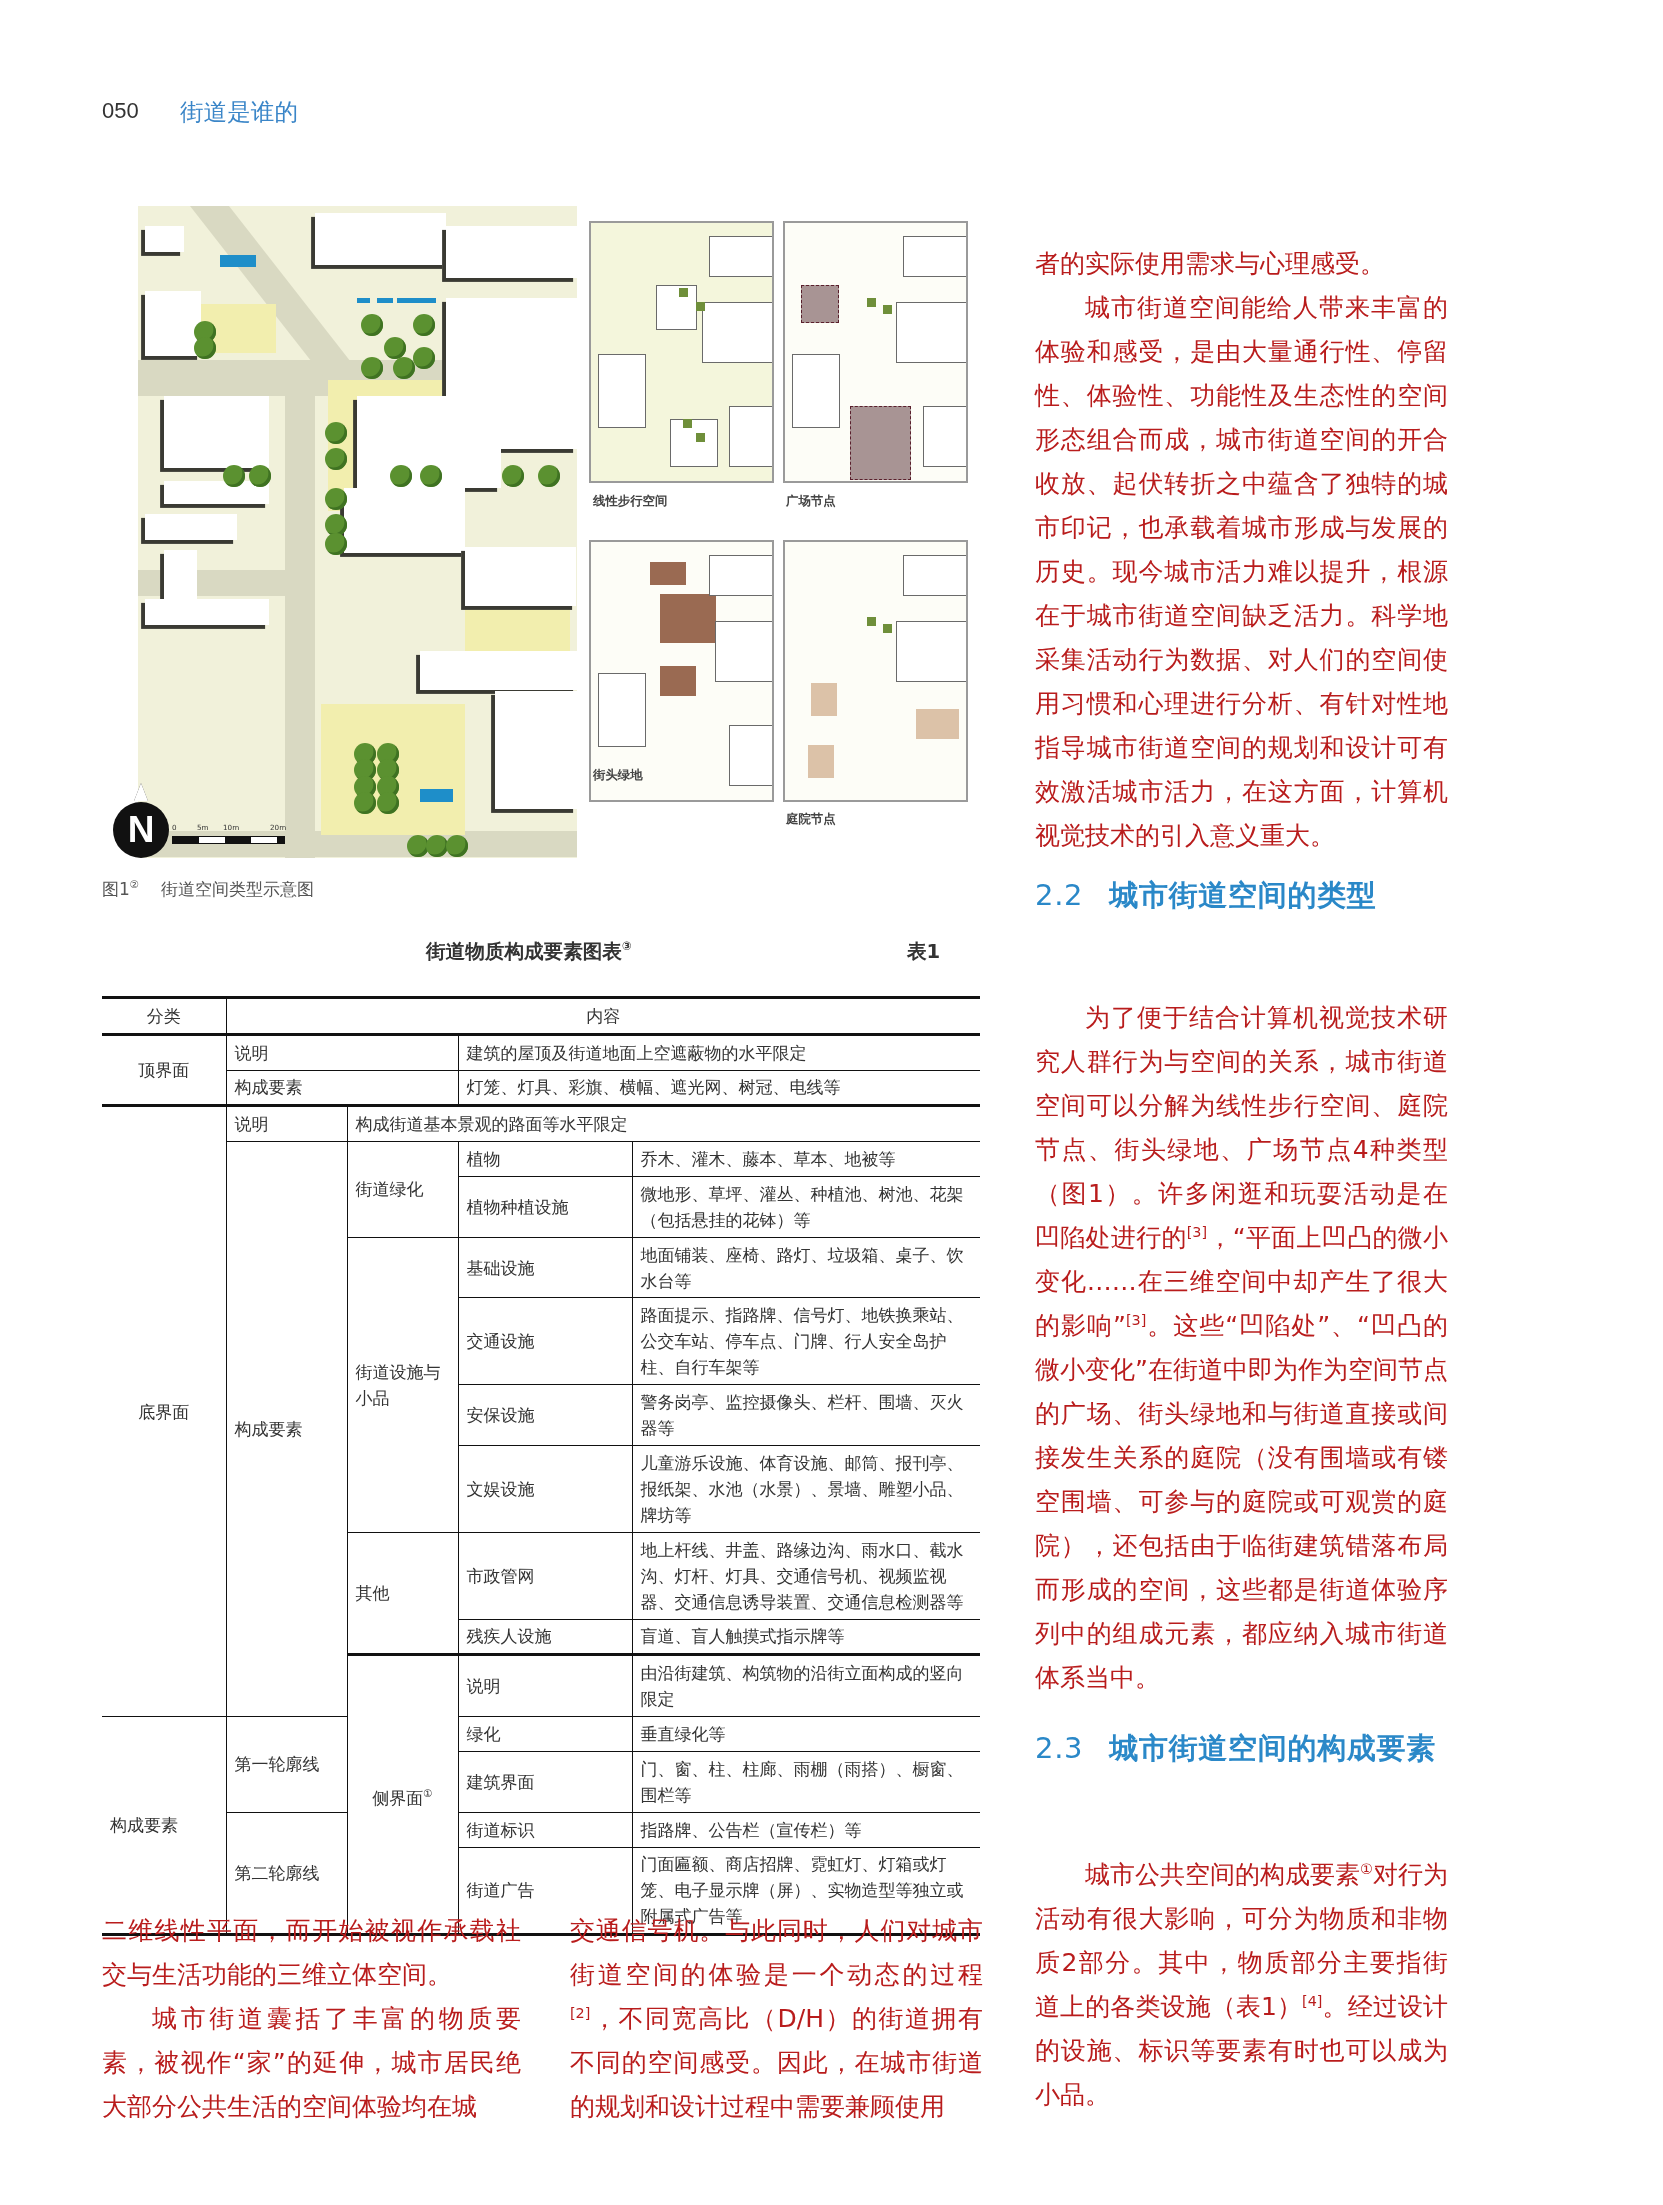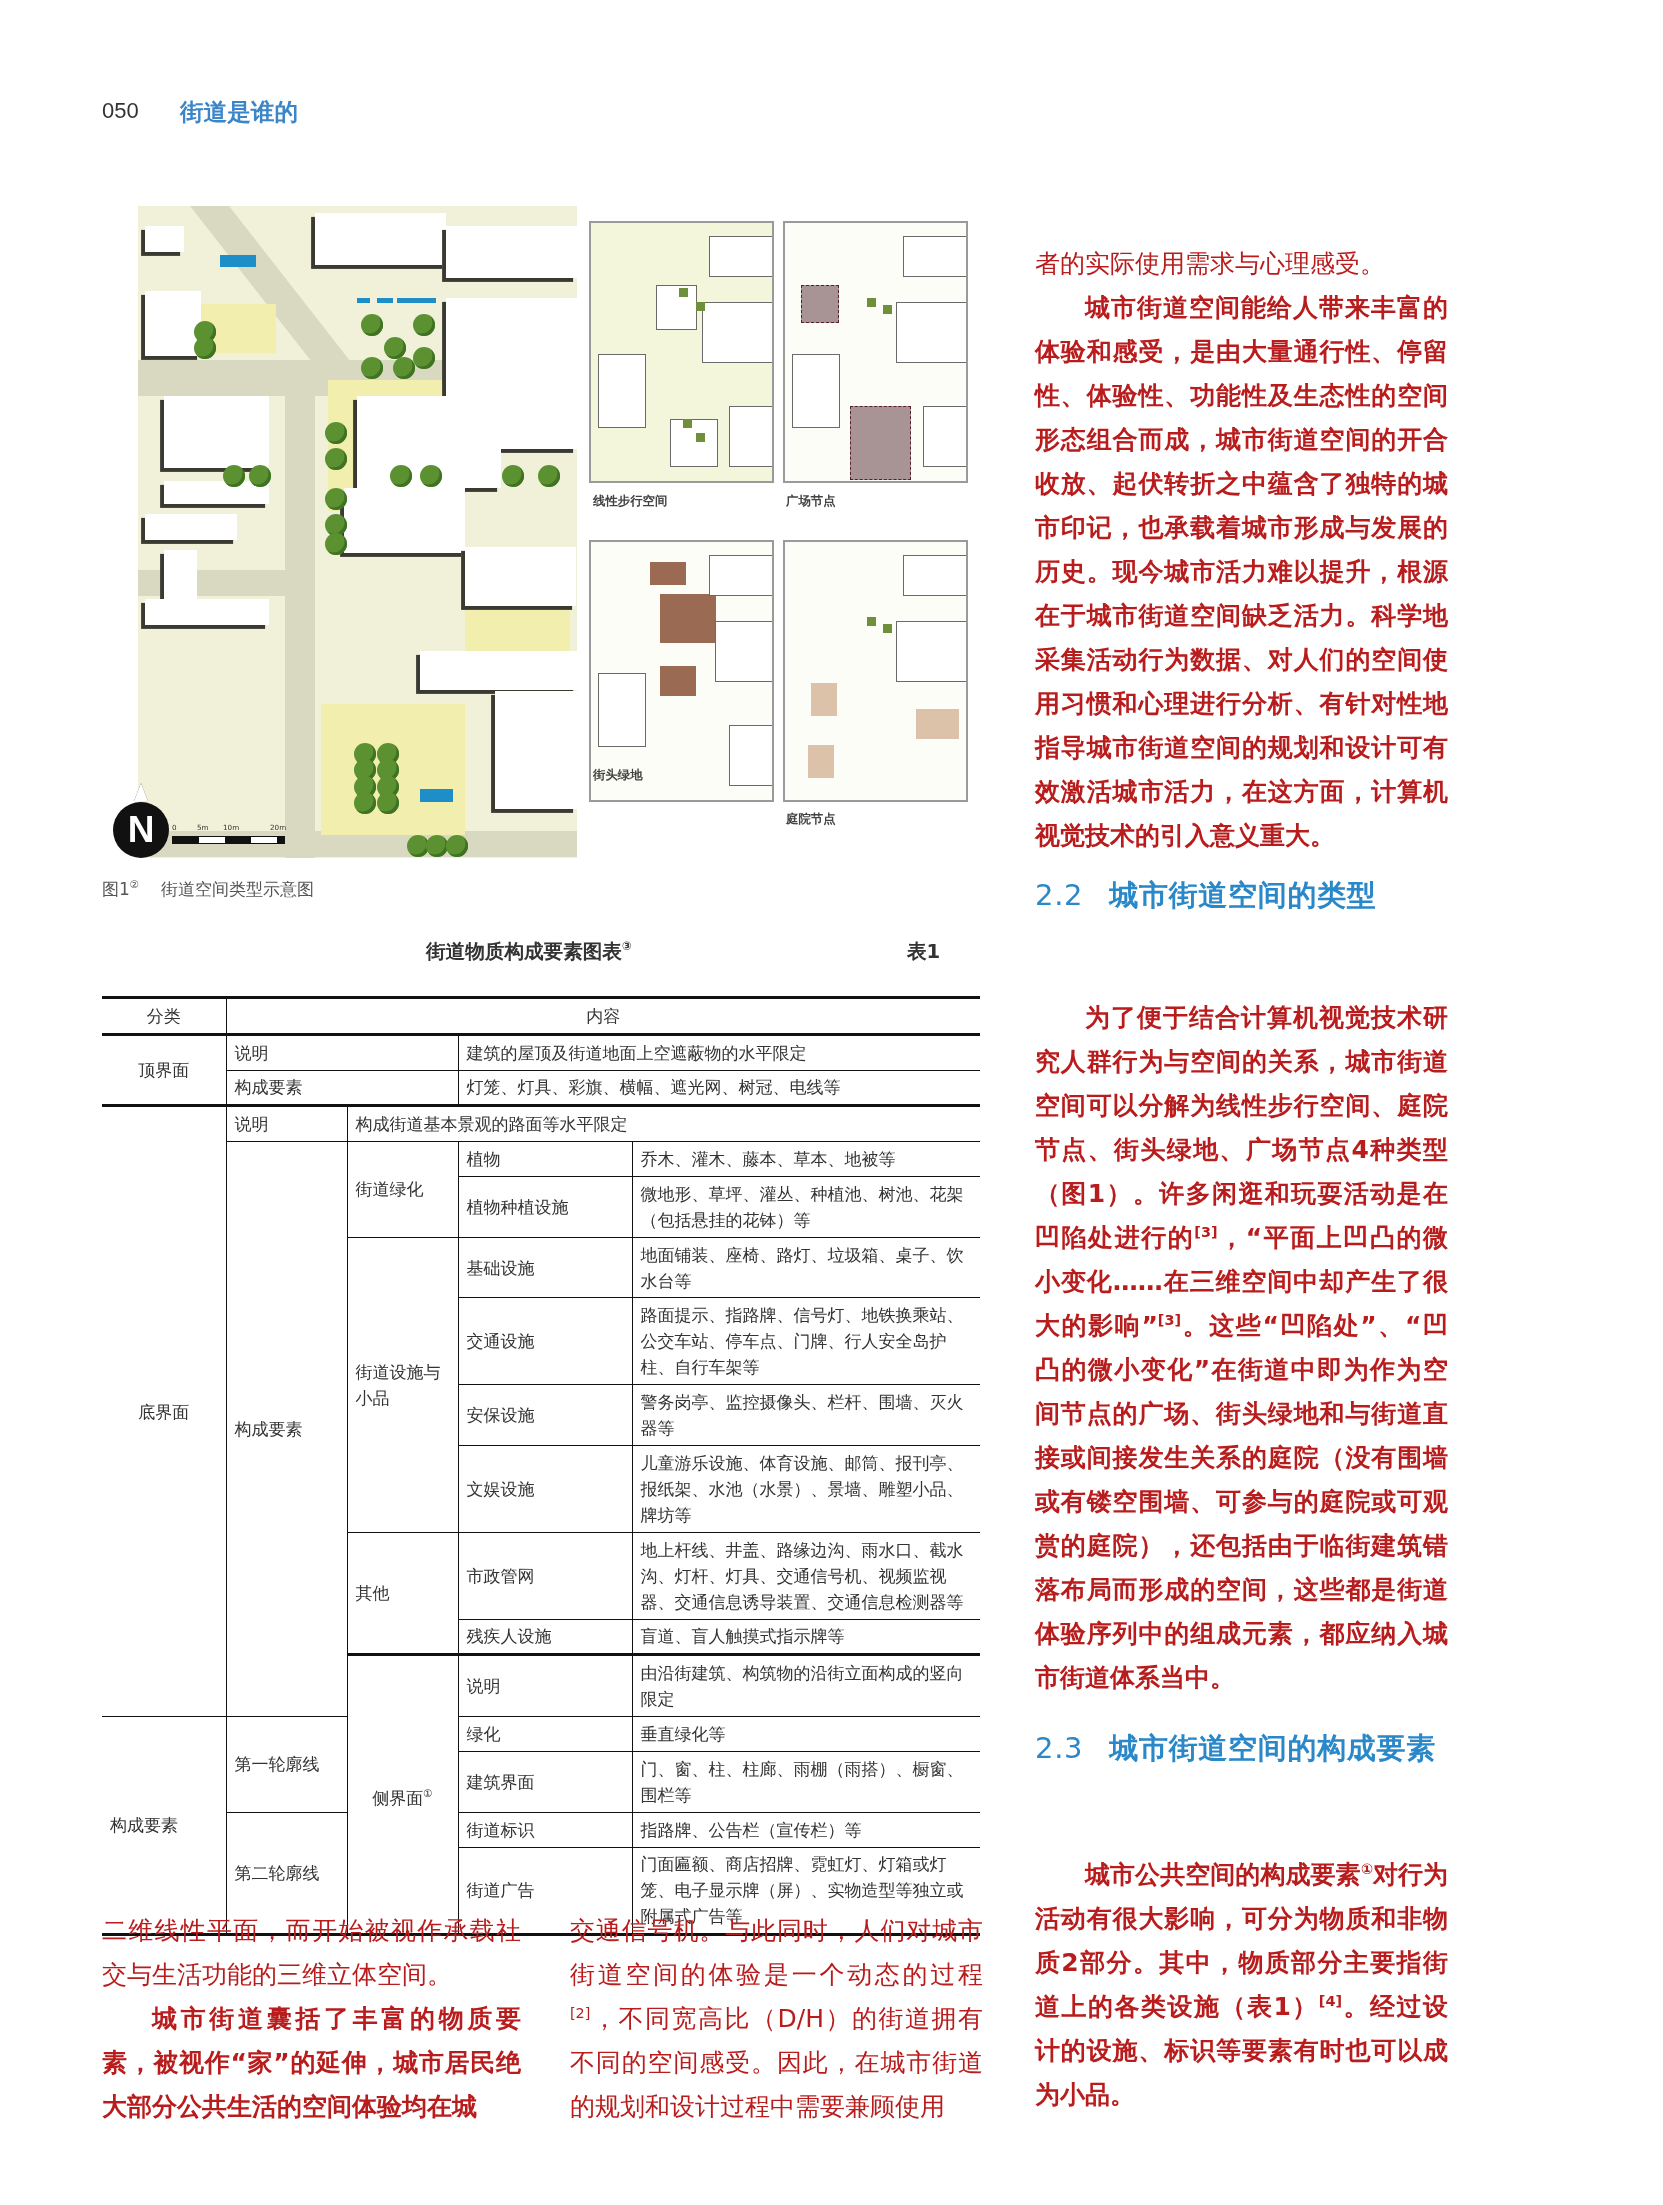--- a/index.html
+++ b/index.html
@@ -1,19 +1,19 @@
 <!DOCTYPE html>
 <html style="font-size:10.5px"><head>
 <meta charset="utf-8">
 <style>
   html,body{margin:0;padding:0;background:#fff;}
   body{width:1664px;height:2205px;position:relative;overflow:hidden;font-family:"DejaVu Sans","Liberation Sans",sans-serif;color:#3a3a3a;}
   .abs{position:absolute;}
   .pagenum{left:102px;top:98px;font-size:22px;color:#333;font-family:"Liberation Sans",sans-serif;}
-  .runhead{left:180px;top:96px;font-size:23.6px;color:#3b86c8;font-weight:bold;}
+  .runhead{left:180px;top:96px;font-size:23.6px;color:#3b86c8;font-weight:normal;}
   
   .map{left:138px;top:206px;width:439px;height:652px;background:#f1f1da;overflow:hidden;}
   .map .road{position:absolute;background:#d9d9c2;}
   .map .bld{position:absolute;background:#fff;box-shadow:-3.9px 3.9px 0 #3a3a33;}
   .map .plaza{position:absolute;background:#f2eeae;}
   .map .tree{position:absolute;width:22px;height:22px;border-radius:50%;background:#5b9130;box-shadow:inset -2.6px -2.6px 0 #3f7222;}
   .map .water{position:absolute;background:#1e8ec9;}
   .compass{left:113px;top:802px;width:56px;height:56px;border-radius:50%;background:#111;color:#fff;font-size:37px;font-weight:bold;text-align:center;line-height:56px;font-family:"Liberation Sans",sans-serif;}
   .compass-arrow{left:134px;top:783px;width:0;height:0;border-left:7.2px solid transparent;border-right:7.2px solid transparent;border-bottom:18.3px solid #fff;filter:drop-shadow(0 0 0.7px #333);}
   .scalebar{left:172px;top:822px;width:111px;height:22px;font-size:7.2px;color:#333;}
@@ -35,21 +35,21 @@
   table.t td{border:1.3px solid #111;padding:3.9px 7.9px;line-height:26px;vertical-align:middle;}
   table.t td:first-child{border-left:none;}
   table.t tr td:last-child{border-right:none;}
   table.t td.c{text-align:center;}
   table.t tr.thick td{border-top:3.3px solid #111;}
   table.t td.cat{text-align:center;width:98px;padding:2.6px;}
   table.t sup{font-size:10.5px;}
   
   .col{position:absolute;font-size:25px;line-height:44px;color:#b91c1c;text-align:justify;margin-top:42px;}
   .col p{margin:0;}
-  .col .ind{text-indent:2em;font-weight:bold;}
+  .col .ind{text-indent:2em;}
   .col sup{font-size:14.4px;line-height:0;}
   .h2{position:absolute;font-size:29px;color:#2a88c8;font-weight:bold;letter-spacing:0.7px;}
   .h2 .n{margin-right:26px;font-weight:normal;}
 </style>
 </head>
 <body>
 
 <div class="abs pagenum">050</div>
 <div class="abs runhead">街道是谁的</div>
 

